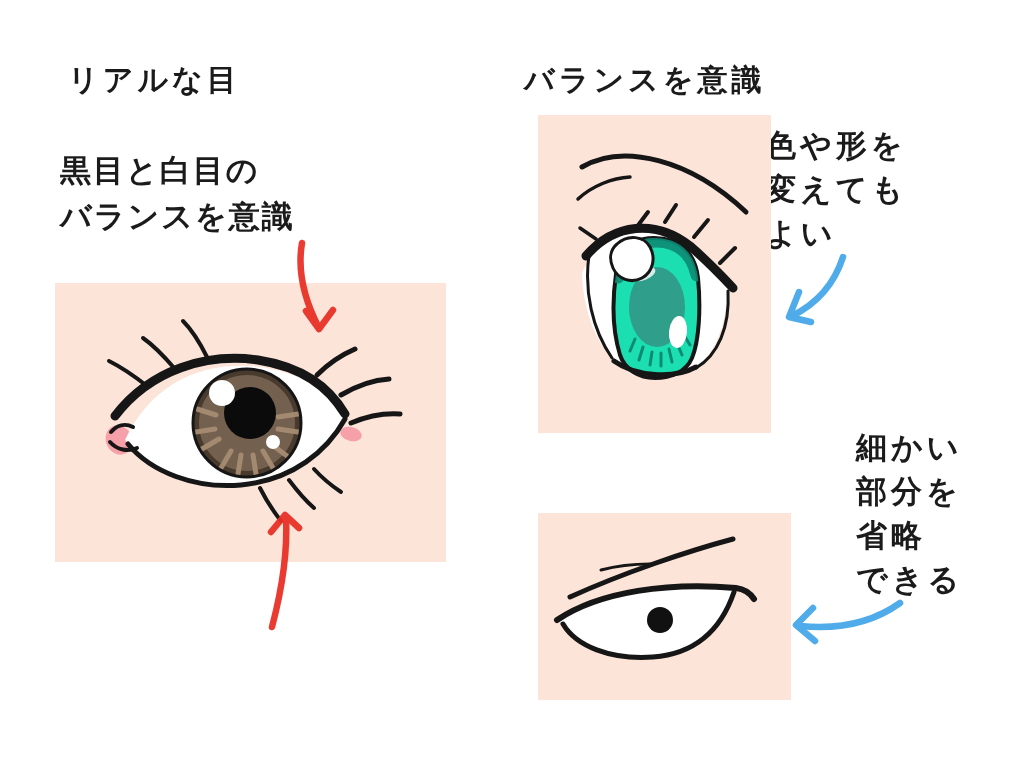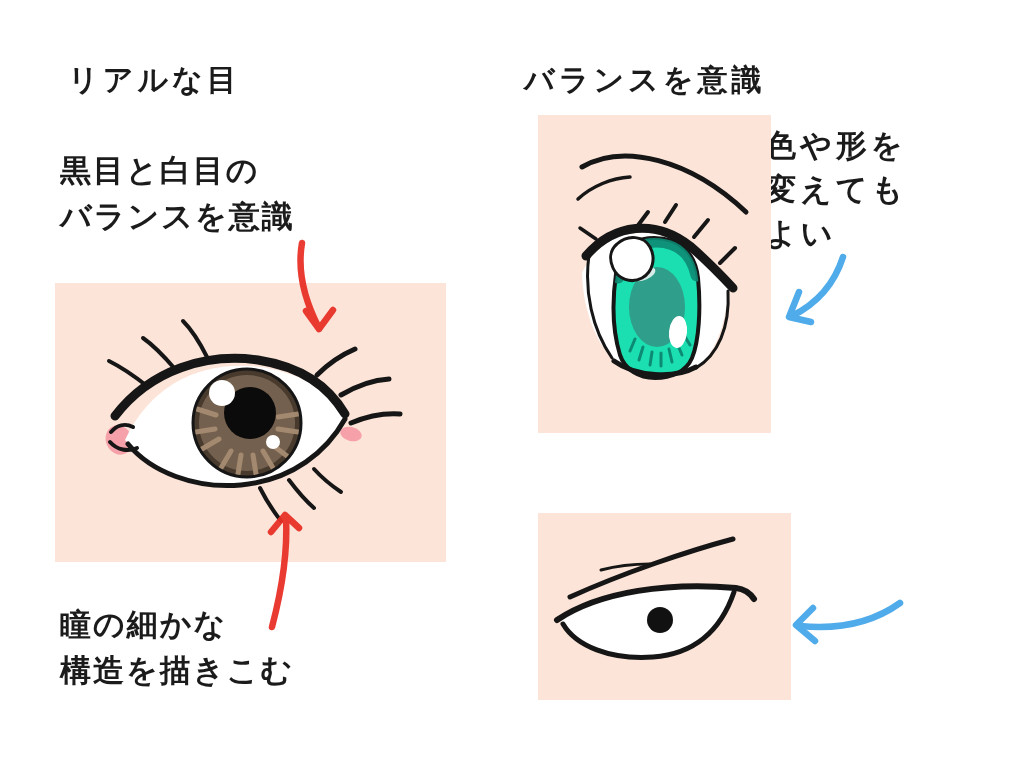--- a/index.html
+++ b/index.html
@@ -31,25 +31,27 @@
 </head>
 <body>
 
 <div class="canvas">
 
   <div class="title" id="t-left">リアルな目</div>
   <div class="title" id="t-right">バランスを意識</div>
 
   <div class="note note-left" id="n-top-left">黒目と白目の
 バランスを意識</div>
-  <div class="note note-left" id="n-bottom-left">瞳の細かな
-構造を描きこむ</div>
   <div class="note note-right" id="n-top-right">色や形を
 変えても
 よい</div>
+  <div class="note note-right" id="n-bottom-right">細かい
+部分を
+省略
+できる</div>
 
   <div class="panel" id="panel-real" style="background-color: rgb(252, 228, 216);">
     <svg viewBox="0 0 391 279">
       <defs>
         <clipPath id="real-sclera-clip">
           <path d="M70,157 C95,103 142,80 196,83 C242,87 274,107 291,134 C280,166 241,197 186,203 C138,207 98,188 70,157 Z"></path>
         </clipPath>
       </defs>
       <g fill="none" stroke-linecap="round" stroke="#161616">
         <ellipse cx="64" cy="157" rx="13" ry="15" stroke="none" transform="rotate(-25 64 157)" fill="#f6a0a9"></ellipse>

